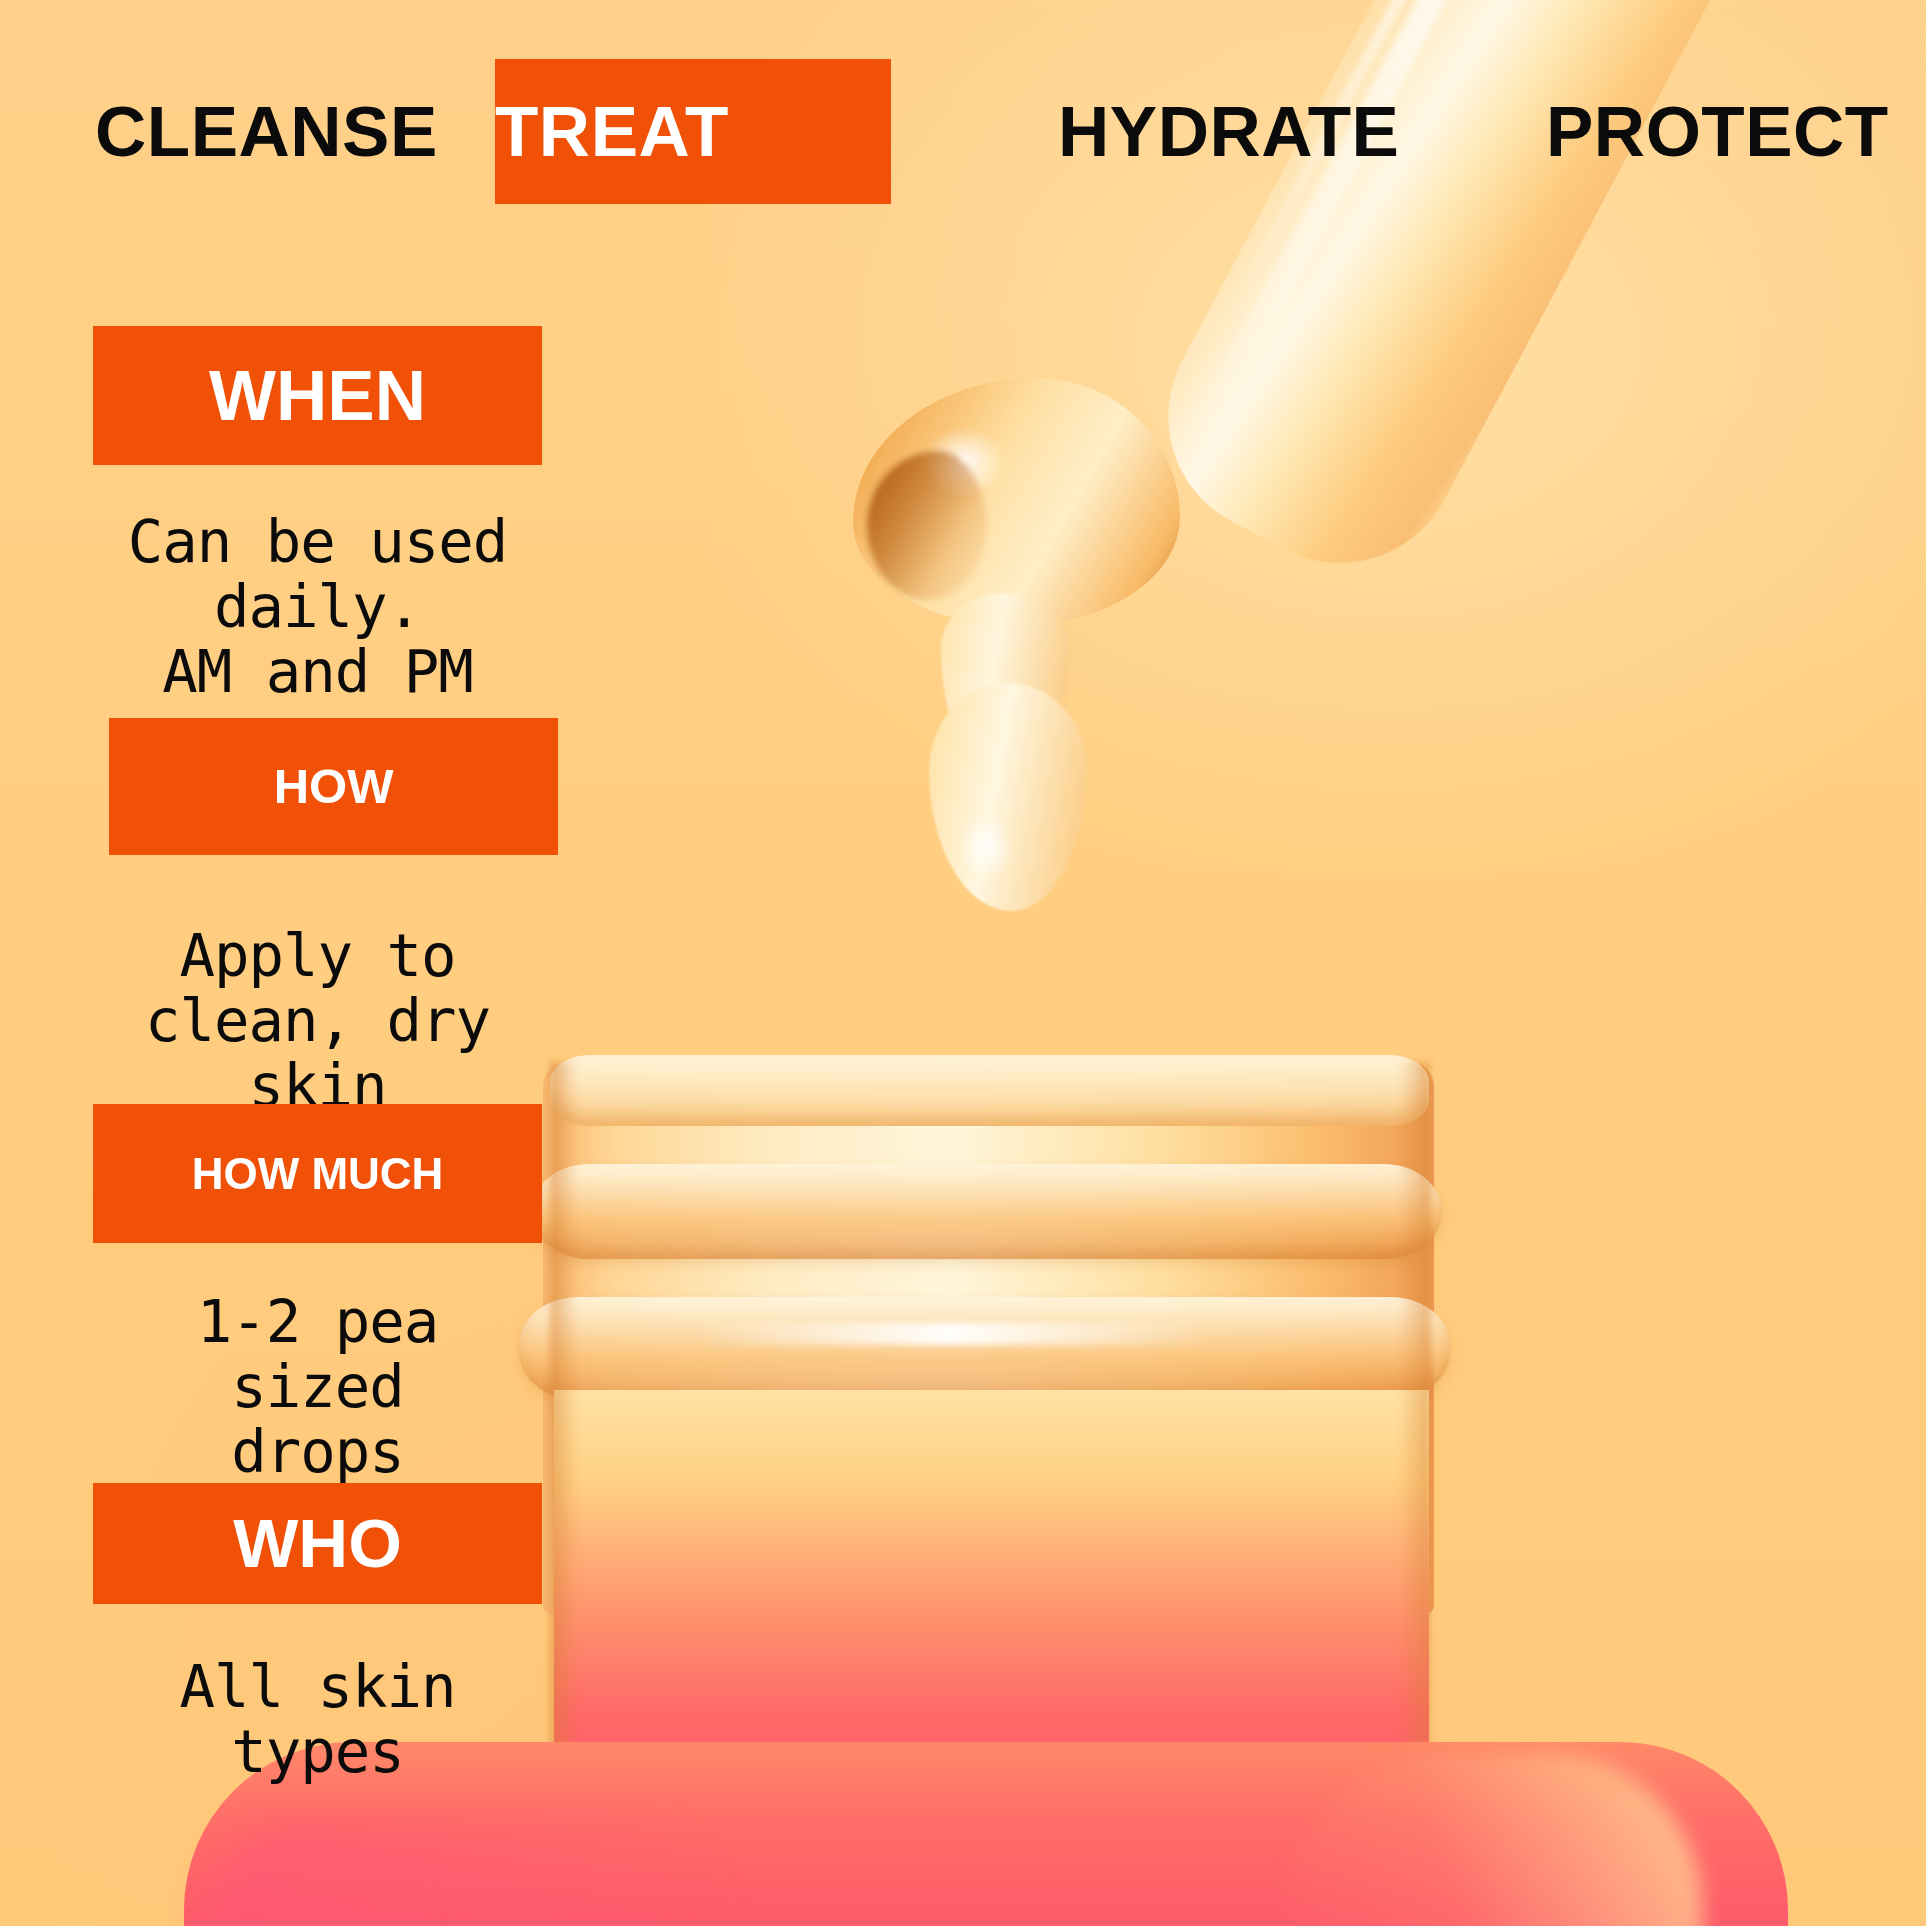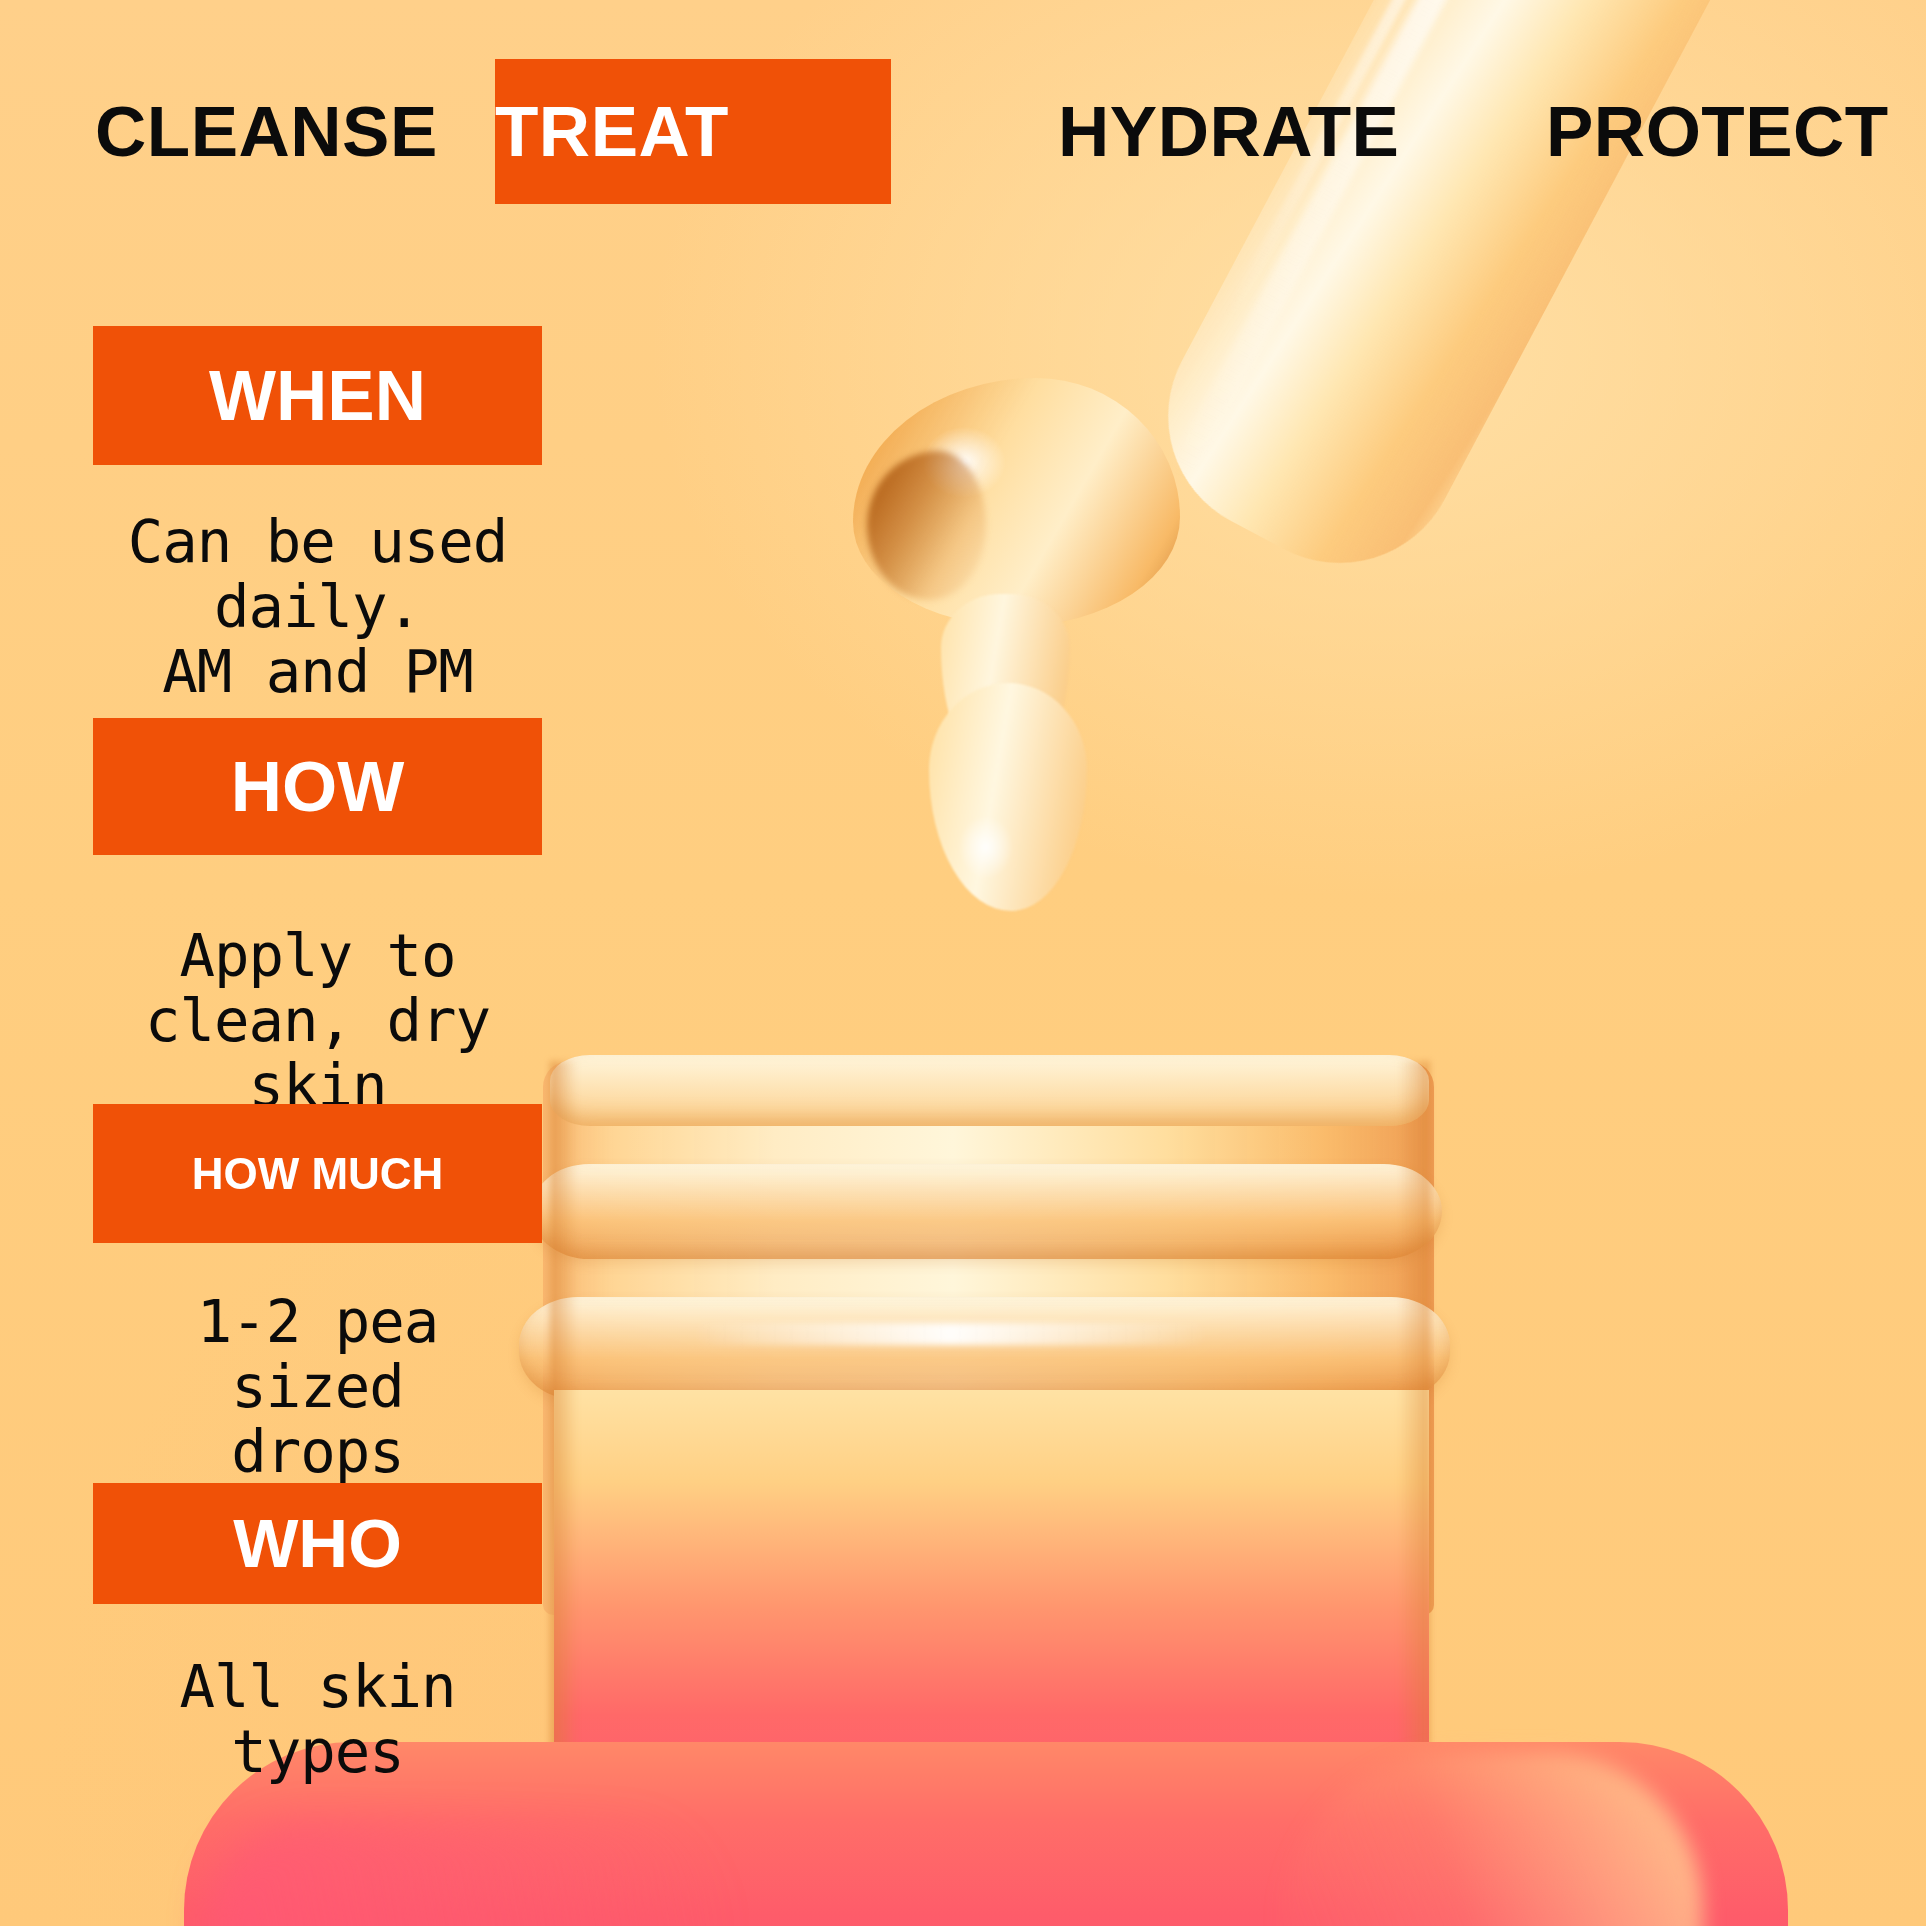--- a/index.html
+++ b/index.html
@@ -199,21 +199,21 @@
   .nav-treat{left:495px;top:2px;width:396px;height:145px;line-height:145px;}
   .nav-hydrate{left:1058px;top:0;}
   .nav-protect{left:1546px;top:0;}
 
   .badge{
     position:absolute;left:93px;width:449px;
     background:#F05107;color:#fff;
     font-weight:bold;text-align:center;white-space:nowrap;
   }
   .b-when{top:326px;height:139px;line-height:139px;font-size:71px;}
-  .b-how{top:718px;height:137px;line-height:137px;font-size:71px;}
+  .b-how{top:718px;height:137px;line-height:137px;font-size:49px;margin-left:16px;}
   .b-howmuch{top:1104px;height:139px;line-height:139px;font-size:44px;}
   .b-who{top:1483px;height:121px;line-height:121px;font-size:69px;}
 
   .body-text{
     position:absolute;left:73px;width:489px;
     text-align:center;color:#0B0B0B;
     font-family:"DejaVu Sans Mono","Liberation Mono",monospace;
     font-size:59px;line-height:65px;white-space:pre-line;
     letter-spacing:-1px;
     margin-top:20px;

